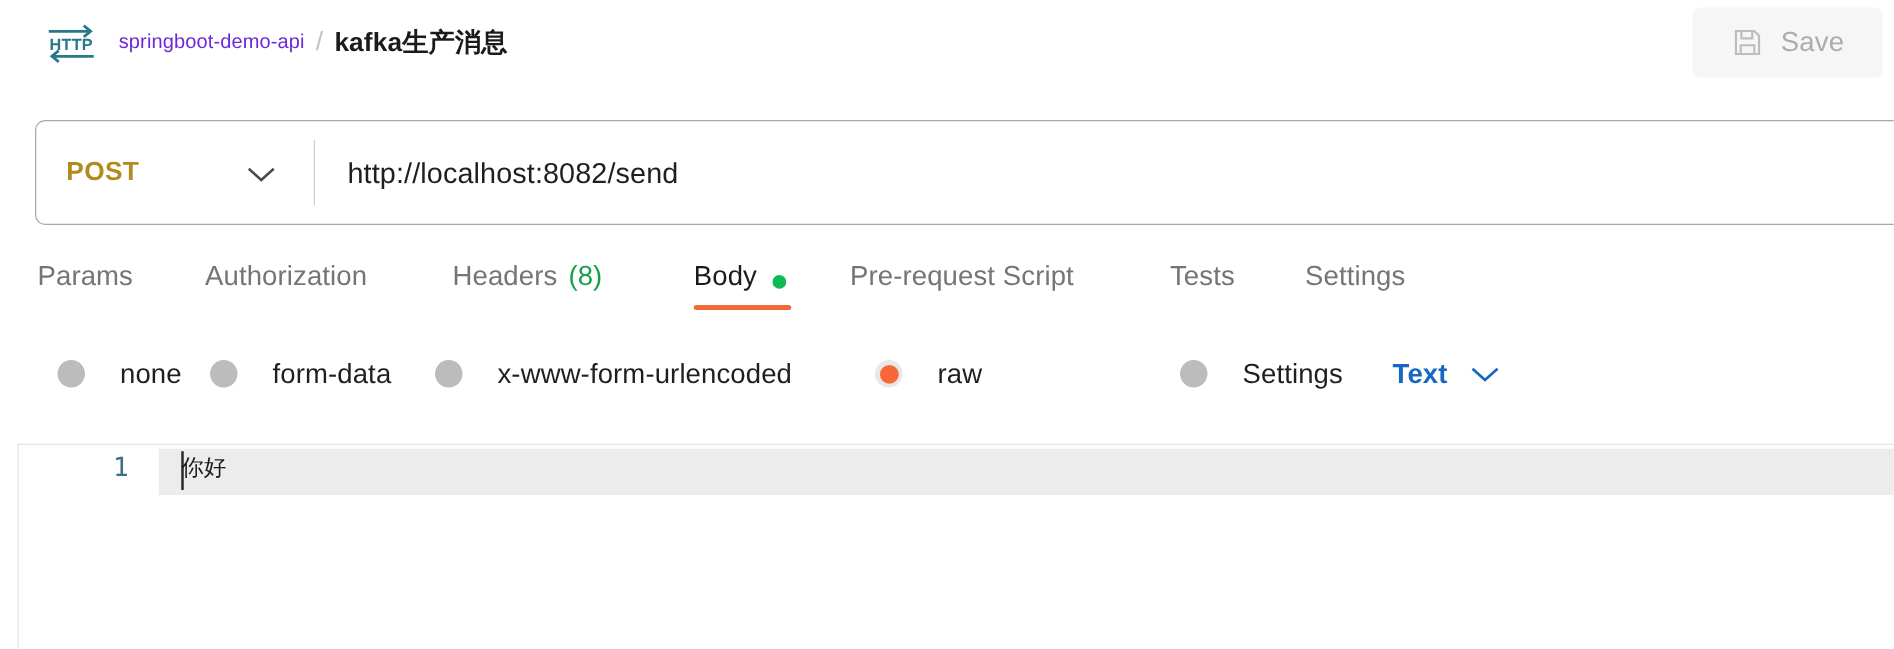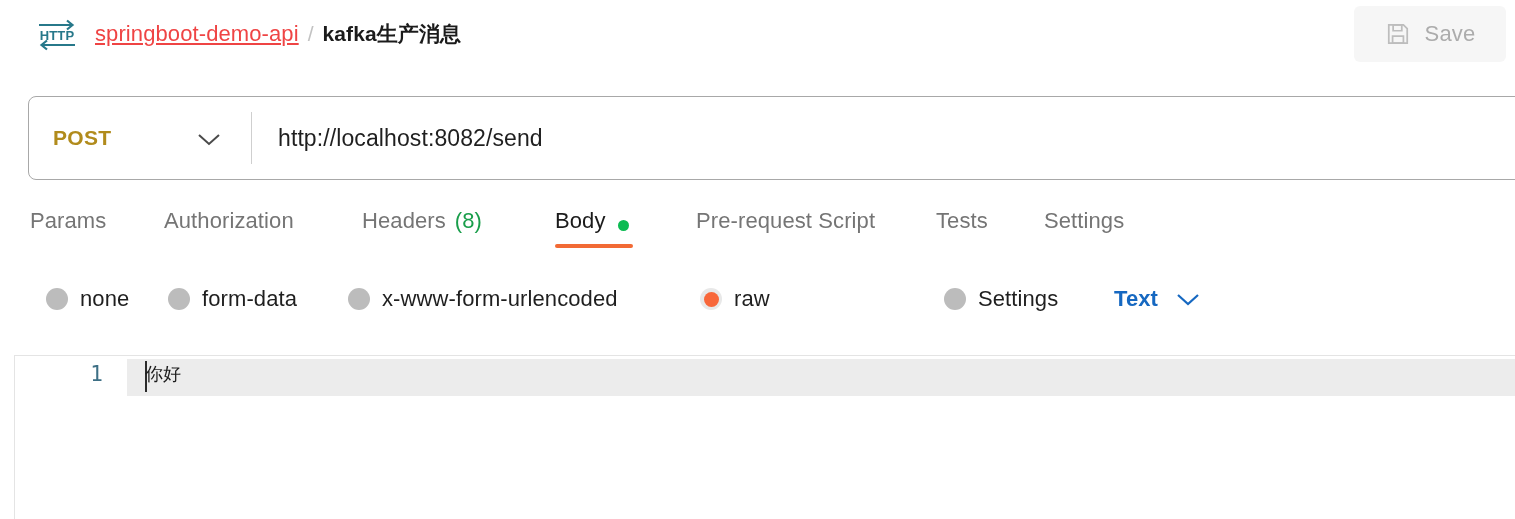--- a/index.html
+++ b/index.html
@@ -32,24 +32,23 @@
     display: block;
   }
   .breadcrumb {
     position: absolute;
     left: 95px; top: 0; height: 68px;
     display: flex; align-items: center;
     gap: 9px;
     white-space: nowrap;
   }
   .bc-collection {
-    font-size: 22px;
-    color: #ef4444;
-    letter-spacing: 0.1px;
-    text-decoration: underline;
+    font-size: 16px;
+    color: #6d28d9;
+    letter-spacing: 0.1px;
   }
   .bc-sep {
     font-size: 21px;
     color: #c2c2c2;
   }
   .bc-request {
     font-size: 21px;
     font-weight: bold;
     color: #1b1b1b;
     letter-spacing: 0.1px;
@@ -162,21 +161,21 @@
   .bodytypes {
     position: absolute;
     left: 0; top: 276px;
     width: 1515px; height: 46px;
   }
   .bt-opt {
     position: absolute;
     top: 0; height: 46px;
     display: flex;
     align-items: center;
-    gap: 12px;
+    gap: 28px;
     cursor: pointer;
     white-space: nowrap;
   }
   .radio {
     width: 22px; height: 22px;
     border-radius: 50%;
     background: #bcbcbc;
     flex: none;
   }
   .radio.selected {
@@ -307,21 +306,21 @@
     </div>
     <div class="tab" style="left:362px;width:136px;">
       <span class="tab-label">Headers</span>
       <span class="tab-count">(8)</span>
     </div>
     <div class="tab active" style="left:555px;width:78px;">
       <span class="tab-label">Body</span>
       <span class="tab-dot"></span>
       <span class="tab-underline"></span>
     </div>
-    <div class="tab" style="left:696px;width:210px;text-align:center;">
+    <div class="tab" style="left:680px;width:210px;text-align:center;">
       <span class="tab-label">Pre-request Script</span>
     </div>
     <div class="tab" style="left:936px;width:62px;">
       <span class="tab-label">Tests</span>
     </div>
     <div class="tab" style="left:1044px;width:98px;">
       <span class="tab-label">Settings</span>
     </div>
   </div>
 

